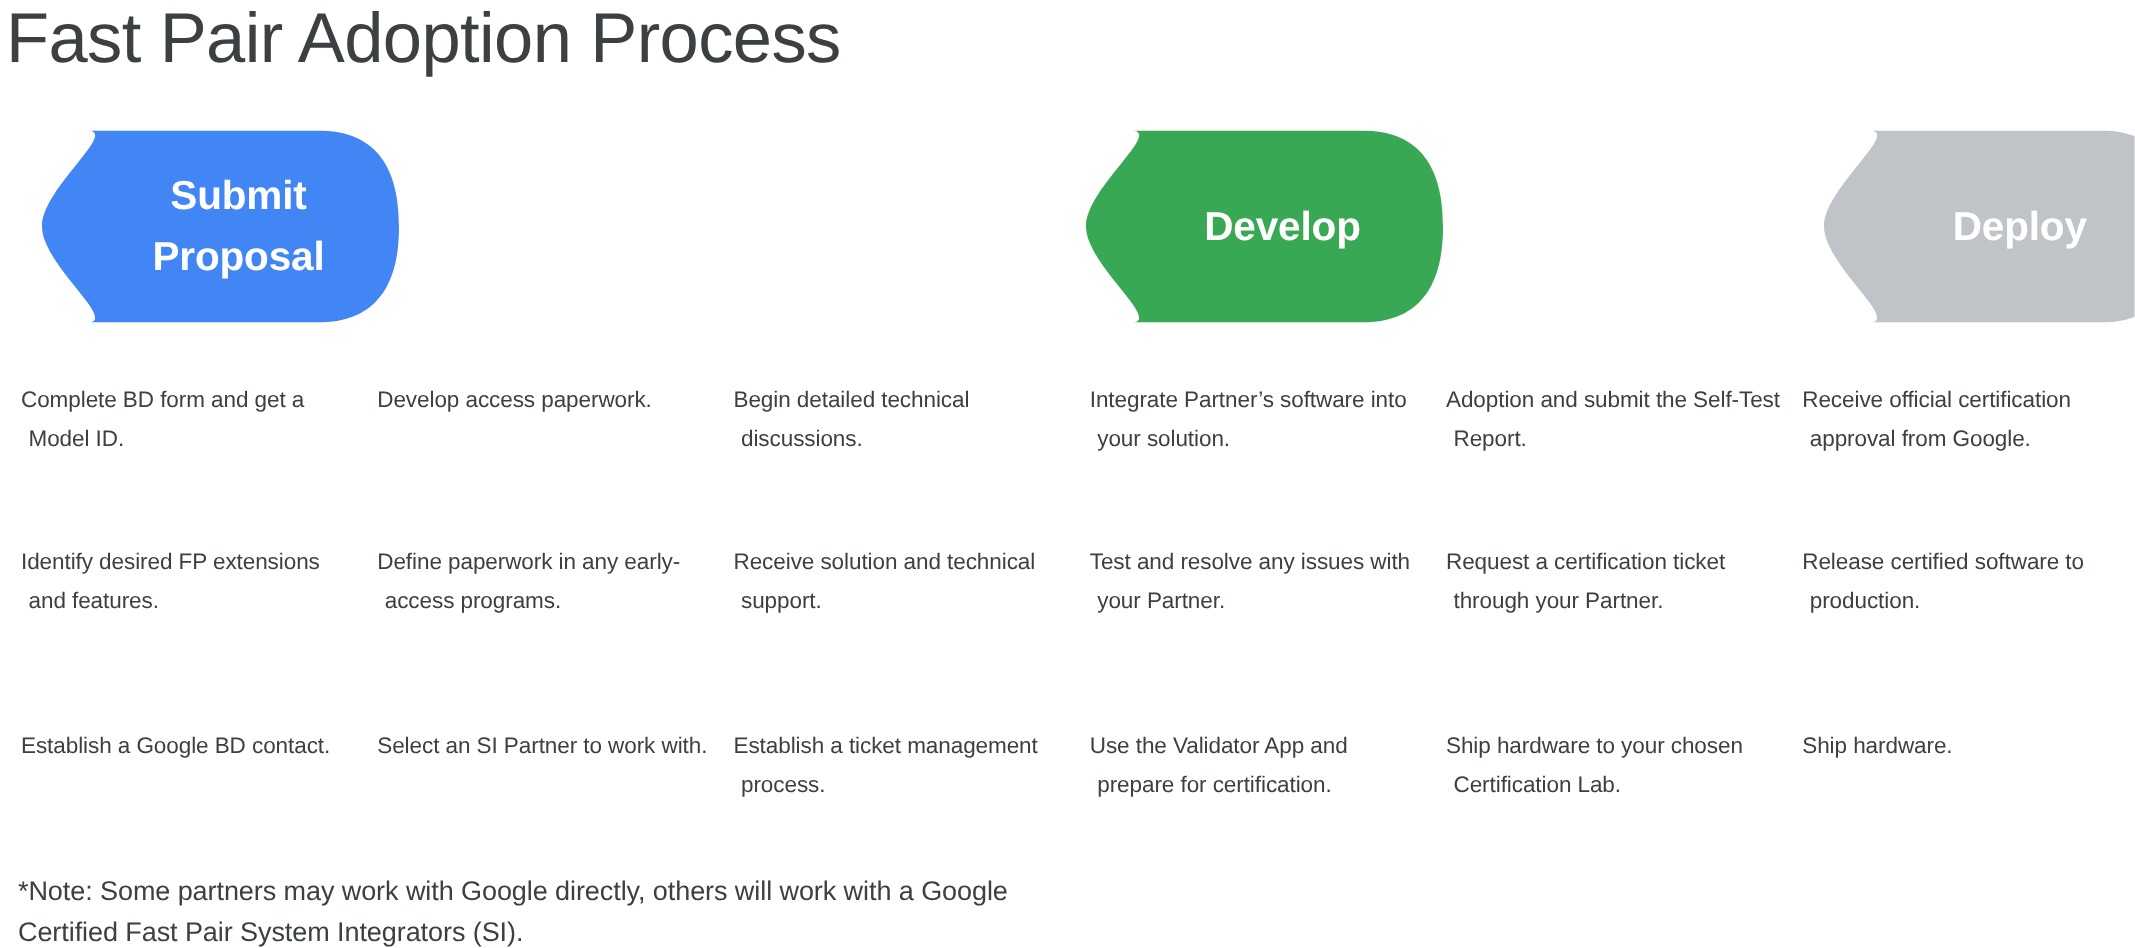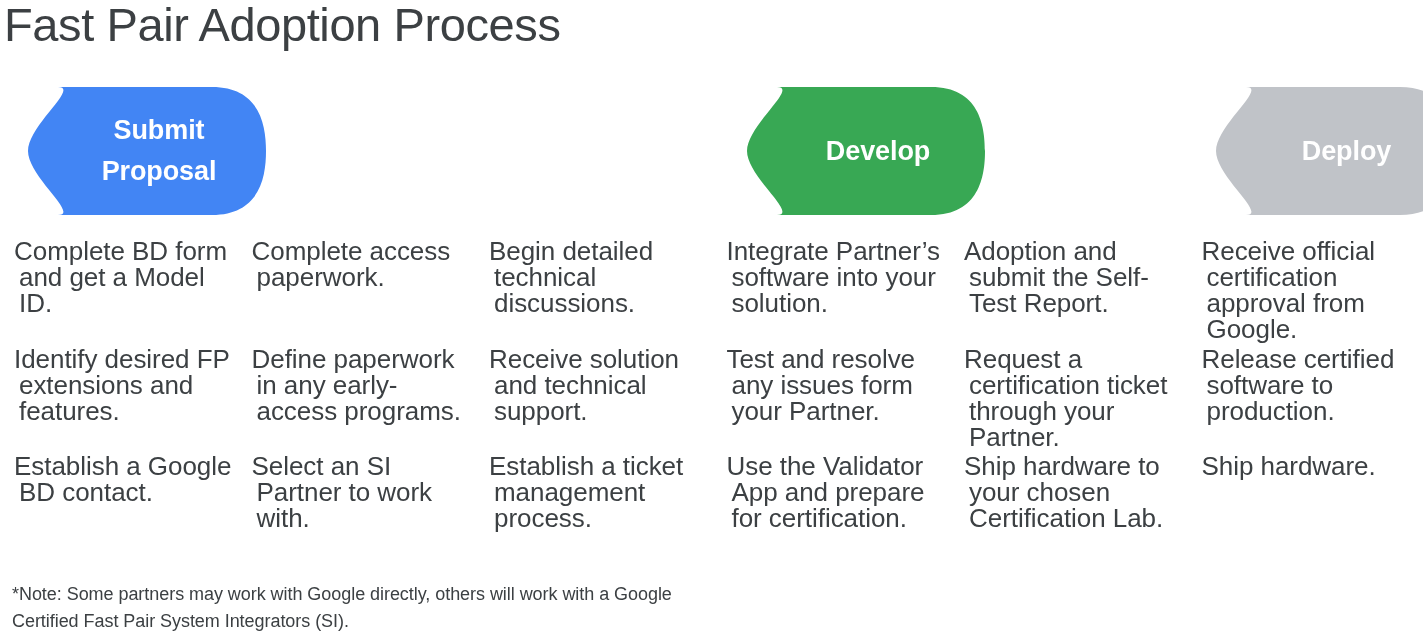--- a/index.html
+++ b/index.html
@@ -92,30 +92,31 @@
     position: absolute;
     top: 0;
     width: 226px;
   }
   .bullet-row {
     position: absolute;
     left: 0;
     width: 100%;
   }
   .bullet {
-    font-size: 26px;
+    font-size: 15px;
     line-height: 26px;
     color: #3c4043;
     text-indent: -5px;
     padding-left: 5px;
     letter-spacing: -0.05px;
+    margin-top: 16px;
   }
   .row-0 { top: 0px; }
   .row-1 { top: 108px; }
-  .row-2 { top: 215px; }
+  .row-2 { top: 231px; }
 
   
   .footnote {
     position: absolute;
     left: 12px;
     top: 581px;
     width: 700px;
     font-size: 18px;
     line-height: 27px;
     color: #3c4043;
@@ -130,21 +131,21 @@
   <div class="page-title">Fast Pair Adoption Process</div>
 
   <div class="chevron-band">
       <div class="chevron" style="left: 0px;">
         <svg viewBox="0 0 238 128" width="238" height="128">
           <path d="M 30 0 L 184 0 C 232 0 238 38.4 238 64 C 238 89.6 232 128 184 128 L 30 128 C 52 128 0 89.6 0 64 C 0 38.4 52 0 30 0 Z" fill="#4285f4"></path>
         </svg>
         <div class="chevron-label">Submit
 Proposal</div>
       </div>
-      <div class="chevron" style="left: 719px; text-decoration: underline;">
+      <div class="chevron" style="left: 696px; text-decoration: underline;">
         <svg viewBox="0 0 238 128" width="238" height="128">
           <path d="M 30 0 L 184 0 C 232 0 238 38.4 238 64 C 238 89.6 232 128 184 128 L 30 128 C 52 128 0 89.6 0 64 C 0 38.4 52 0 30 0 Z" fill="#38a854"></path>
         </svg>
         <div class="chevron-label">Develop</div>
       </div>
       <div class="chevron" style="left: 1187.5px;">
         <svg viewBox="0 0 238 128" width="238" height="128">
           <path d="M 30 0 L 184 0 C 232 0 238 38.4 238 64 C 238 89.6 232 128 184 128 L 30 128 C 52 128 0 89.6 0 64 C 0 38.4 52 0 30 0 Z" fill="#c0c3c8"></path>
         </svg>
         <div class="chevron-label">Deploy</div>
@@ -158,21 +159,21 @@
         </div>
         <div class="bullet-row row-1">
           <div class="bullet">Identify desired FP extensions and features.</div>
         </div>
         <div class="bullet-row row-2">
           <div class="bullet">Establish a Google BD contact.</div>
         </div>
       </div>
       <div class="column" style="left: 251.5px;">
         <div class="bullet-row row-0">
-          <div class="bullet">Complete access paperwork.</div>
+          <div class="bullet">Develop access paperwork.</div>
         </div>
         <div class="bullet-row row-1">
           <div class="bullet">Define paperwork in any early-access programs.</div>
         </div>
         <div class="bullet-row row-2">
           <div class="bullet">Select an SI Partner to work with.</div>
         </div>
       </div>
       <div class="column" style="left: 489px;">
         <div class="bullet-row row-0">
@@ -183,21 +184,21 @@
         </div>
         <div class="bullet-row row-2">
           <div class="bullet">Establish a ticket management process.</div>
         </div>
       </div>
       <div class="column" style="left: 726.5px;">
         <div class="bullet-row row-0">
           <div class="bullet">Integrate Partner’s software into your solution.</div>
         </div>
         <div class="bullet-row row-1">
-          <div class="bullet">Test and resolve any issues form your Partner.</div>
+          <div class="bullet">Test and resolve any issues with your Partner.</div>
         </div>
         <div class="bullet-row row-2">
           <div class="bullet">Use the Validator App and prepare for certification.</div>
         </div>
       </div>
       <div class="column" style="left: 964px;">
         <div class="bullet-row row-0">
           <div class="bullet">Adoption and submit the Self-Test Report.</div>
         </div>
         <div class="bullet-row row-1">

